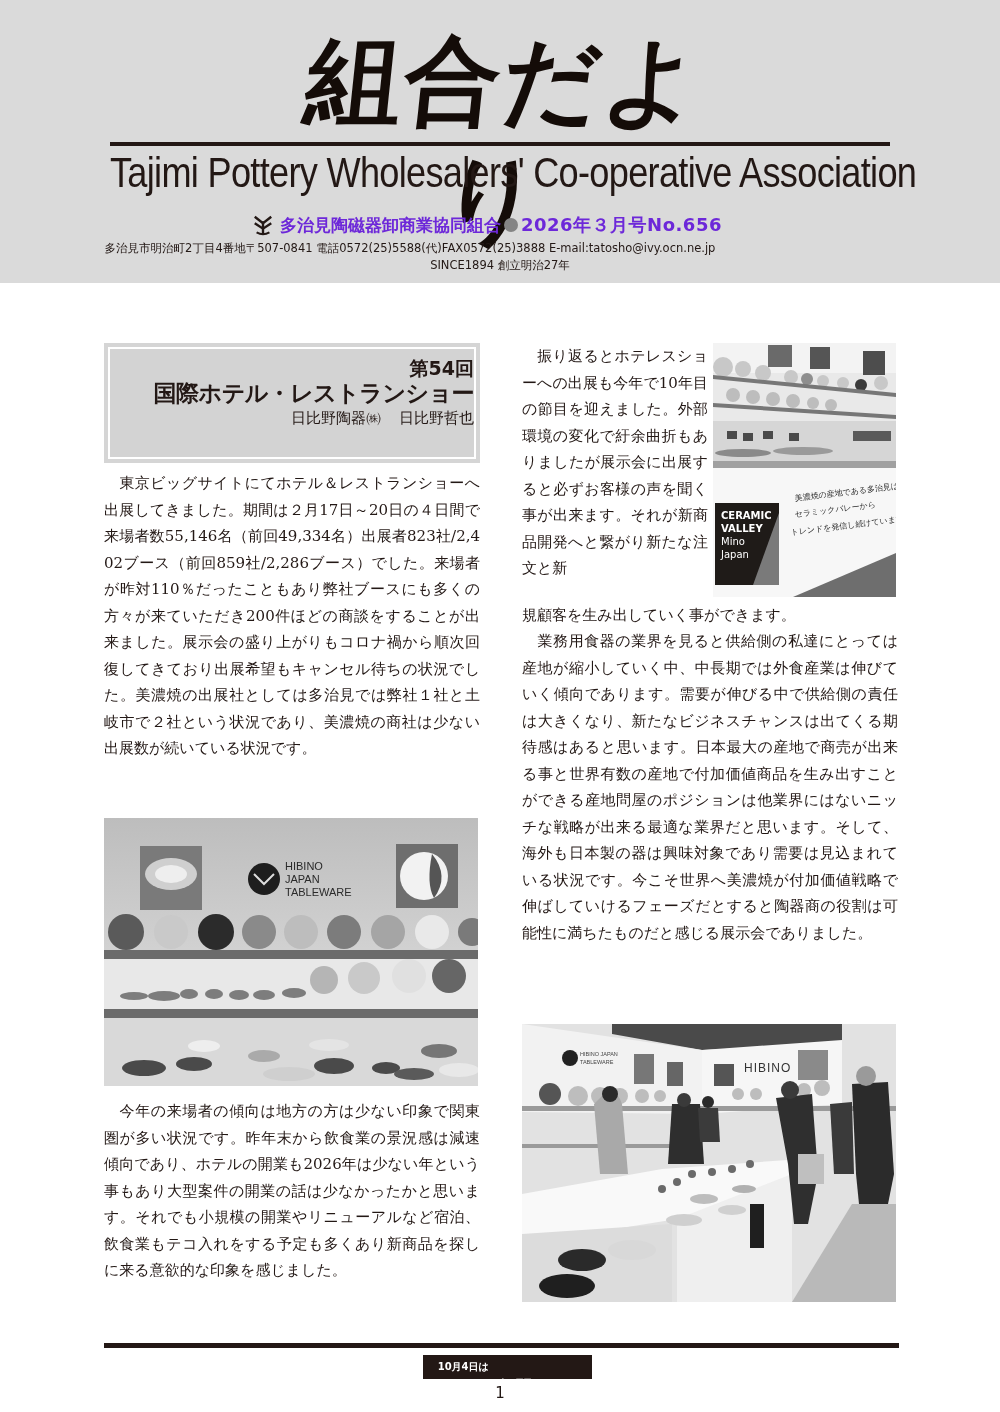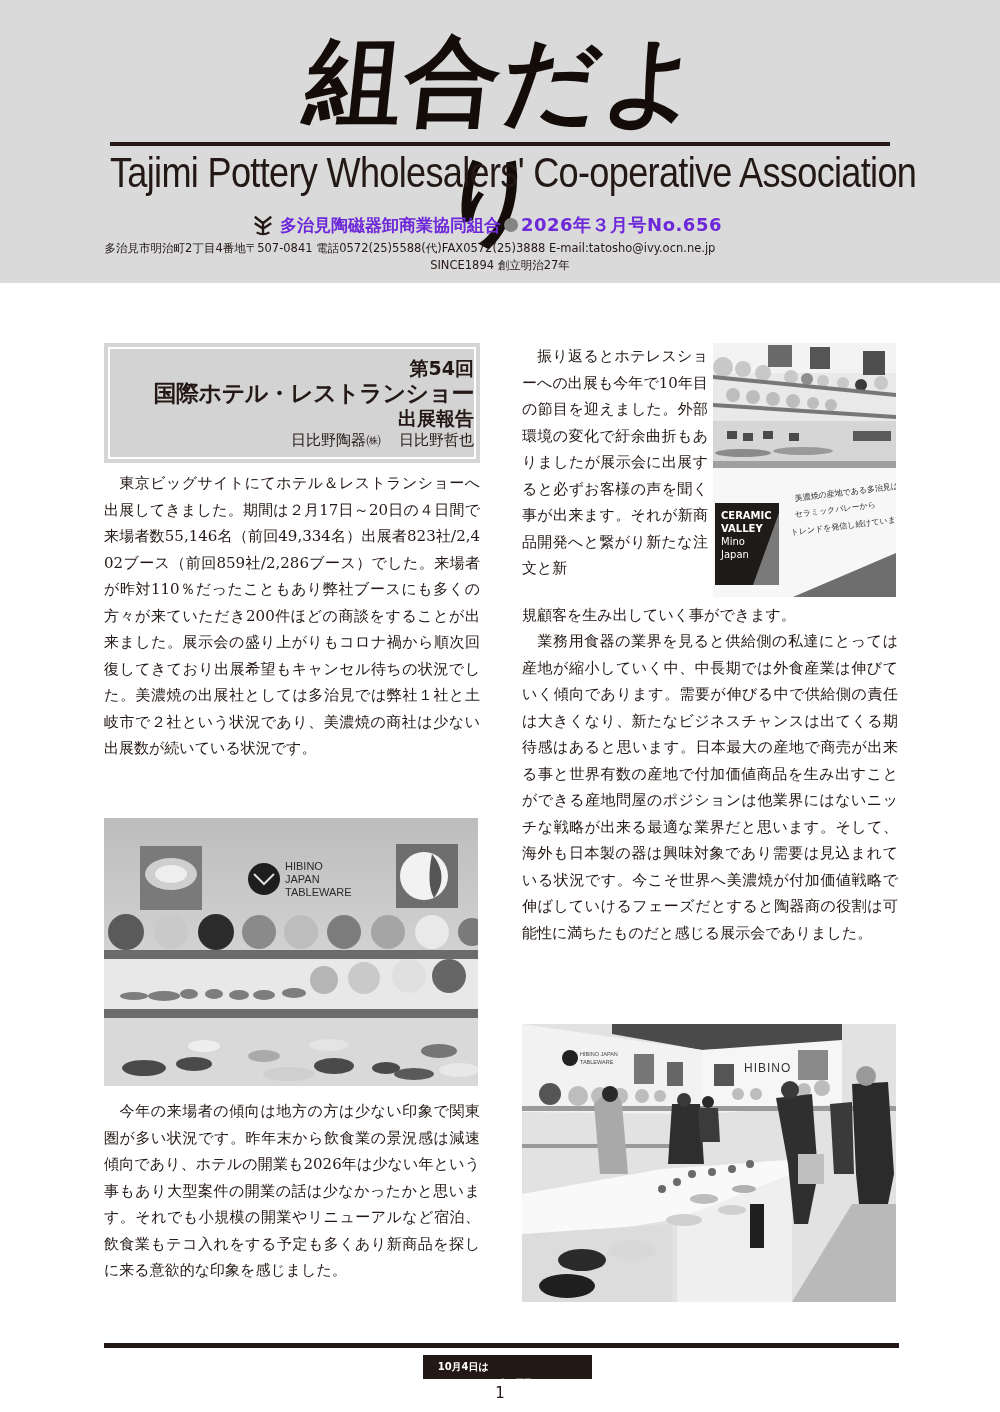--- a/index.html
+++ b/index.html
@@ -91,21 +91,20 @@
     <span class="issue">2026年３月号No.656</span>
   </div>
   <div class="address">多治見市明治町2丁目4番地〒507-0841 電話0572(25)5588(代)FAX0572(25)3888 E-mail:tatosho@ivy.ocn.ne.jp</div>
   <div class="since">SINCE1894 創立明治27年</div>
 </header>
 
 <section class="title-box">
   <div class="title-inner">
     <div class="t-edition">第54回</div>
     <div class="t-main">国際ホテル・レストランショー</div>
-    <div class="t-sub">出展報告</div>
     <div class="t-author">
       <span>日比野陶器㈱</span><span>日比野哲也</span>
     </div>
   </div>
 </section>
 
 <p class="para" style="left:104px; top:470px; width:376px;"><span class="indent"></span><span>東京ビッグサイトにてホテル＆レストランショーへ出展してきました。期間は２月17日～20日の４日間で来場者数55,146名（前回49,334名）出展者823社/2,402ブース（前回859社/2,286ブース）でした。来場者が昨対110％だったこともあり弊社ブースにも多くの方々が来ていただき200件ほどの商談をすることが出来ました。展示会の盛り上がりもコロナ禍から順次回復してきており出展希望もキャンセル待ちの状況でした。美濃焼の出展社としては多治見では弊社１社と土岐市で２社という状況であり、美濃焼の商社は少ない出展数が続いている状況です。</span></p>
 
 <div class="photo" style="left:104px; top:818px; width:374px; height:268px;">
   <svg viewBox="0 0 374 268" preserveAspectRatio="none">

